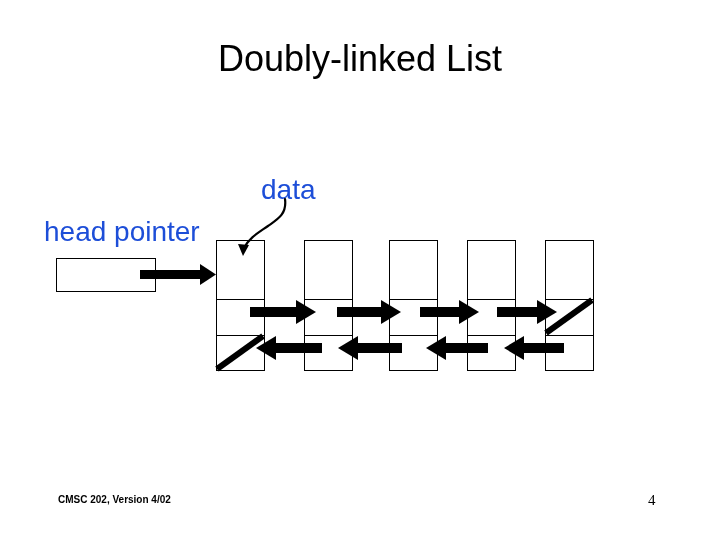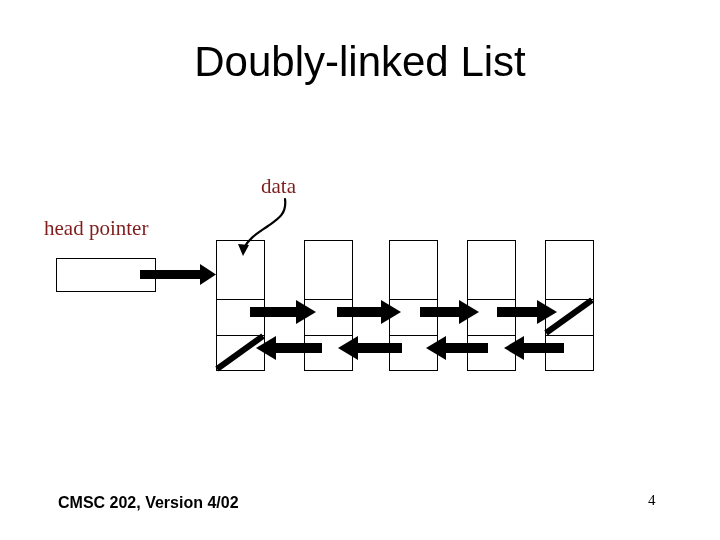--- a/index.html
+++ b/index.html
@@ -17,33 +17,33 @@
   }
 
   
   #slide-title {
     position: absolute;
     left: 0;
     top: 38px;
     width: 720px;
     text-align: center;
     font-family: "Liberation Sans", sans-serif;
-    font-size: 42px;
+    font-size: 36px;
     font-weight: normal;
     color: #000000;
     letter-spacing: 0px;
     white-space: nowrap;
   }
 
   
   .serif-label {
     position: absolute;
-    font-family: Liberation Serif, serif;
-    font-size: 21px;
-    color: #7f1d1d;
+    font-family: Liberation Sans, sans-serif;
+    font-size: 28px;
+    color: #1d4ed8;
     white-space: nowrap;
   }
   #label-head-pointer { left: 44px; top: 216px; text-align: right; }
   #label-data { left: 261px; top: 174px; }
 
   
   #head-box {
     position: absolute;
     left: 56px;
     top: 258px;
@@ -83,21 +83,21 @@
     height: 540px;
     pointer-events: none;
   }
 
   
   #footer-text {
     position: absolute;
     left: 58px;
     top: 494px;
     font-family: "Liberation Sans", sans-serif;
-    font-size: 16px;
+    font-size: 10px;
     font-weight: bold;
     color: #000000;
     white-space: nowrap;
   }
   #page-number {
     position: absolute;
     left: 648px;
     top: 492px;
     font-family: "Liberation Serif", serif;
     font-size: 15px;

